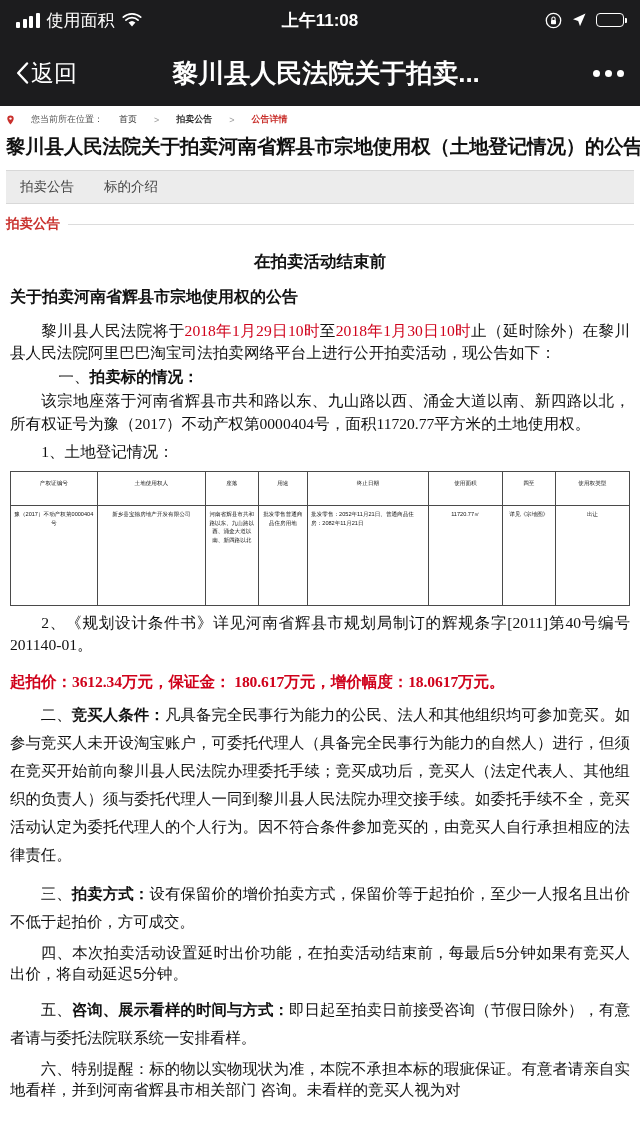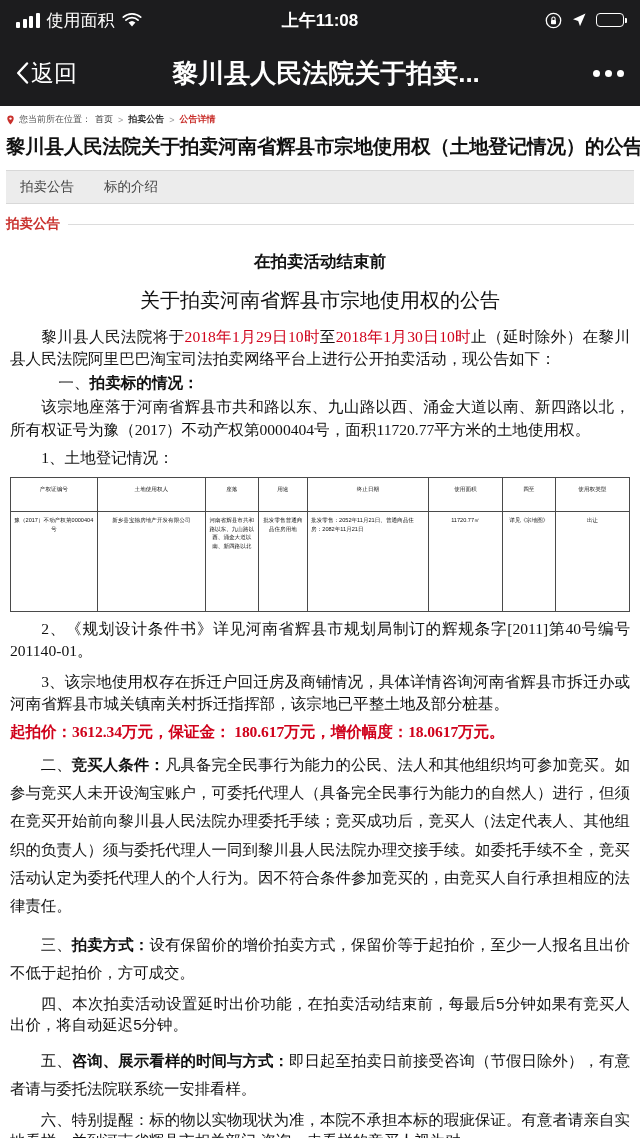--- a/index.html
+++ b/index.html
@@ -75,21 +75,21 @@
   }
   .nav-more {
     margin-left: auto; display: flex; align-items: center; gap: 5px; z-index: 2;
   }
   .nav-more i { width: 7px; height: 7px; border-radius: 50%; background: #fff; display: block; }
 
   
   .page { background: #fff; padding: 0; }
 
   .breadcrumb {
-    display: flex; align-items: center; gap: 4px;
+    display: flex; align-items: center; gap: 16px;
     padding: 7px 8px 5px 6px;
     font-size: 9px; color: #666;
     white-space: nowrap;
   }
   .pin-icon { width: 9px; height: 10px; display: block; flex: none; }
   .bc-pos { color: #555; }
   .bc-sep { color: #999; margin: 0 1px; }
   .bc-item { color: #333; }
   .bc-item.strong { font-weight: 700; }
   .bc-item.current { color: #c9302c; font-weight: 700; }
@@ -130,21 +130,21 @@
     padding: 6px 10px 0 10px;
     font-family: "Liberation Serif", "DejaVu Serif", serif;
     color: #111;
   }
   .ctr-title-1 {
     text-align: center; font-size: 16.5px; font-weight: 700;
     font-family: "Liberation Sans", sans-serif;
     margin: 6px 0 14px 0;
   }
   .ctr-title-2 {
-    text-align: center; font-size: 20px; font-weight: 400;
+    text-align: left; font-size: 16px; font-weight: 700;
     font-family: "Liberation Sans", sans-serif;
     margin: 0 0 12px 0;
   }
   .p-serif {
     font-family: "Liberation Serif", "DejaVu Serif", serif;
     font-size: 15.6px; line-height: 1.42;
     text-align: justify; text-justify: inter-ideograph;
     margin: 0 0 2px 0;
     text-indent: 2em;
   }
@@ -322,21 +322,20 @@
           <td class="td-l">批发零售：2052年11月21日、普通商品住房：2082年11月21日</td>
           <td class="td-c">11720.77㎡</td>
           <td class="td-c">详见《宗地图》</td>
           <td class="td-c">出让</td>
         </tr>
       </tbody>
     </table>
 
     <p class="p-serif">2、《规划设计条件书》详见河南省辉县市规划局制订的辉规条字[2011]第40号编号201140-01。</p>
     <div class="gap-s"></div>
-    <p class="p-serif">3、该宗地使用权存在拆迁户回迁房及商铺情况，具体详情咨询河南省辉县市拆迁办或河南省辉县市城关镇南关村拆迁指挥部，该宗地已平整土地及部分桩基。</p>
 
     <p class="price-line">起拍价：3612.34万元，保证金： 180.617万元，增价幅度：18.0617万元。</p>
 
     <p class="p-sans"><span>二、</span><span class="bold">竞买人条件：</span><span>凡具备完全民事行为能力的公民、法人和其他组织均可参加竞买。如参与竞买人未开设淘宝账户，可委托代理人（具备完全民事行为能力的自然人）进行，但须在竞买开始前向黎川县人民法院办理委托手续；竞买成功后，竞买人（法定代表人、其他组织的负责人）须与委托代理人一同到黎川县人民法院办理交接手续。如委托手续不全，竞买活动认定为委托代理人的个人行为。因不符合条件参加竞买的，由竞买人自行承担相应的法律责任。</span></p>
 
     <div class="gap-m"></div>
 
     <p class="p-sans"><span>三、</span><span class="bold">拍卖方式：</span><span>设有保留价的增价拍卖方式，保留价等于起拍价，至少一人报名且出价不低于起拍价，方可成交。</span></p>
 
     <div class="gap-s"></div>

